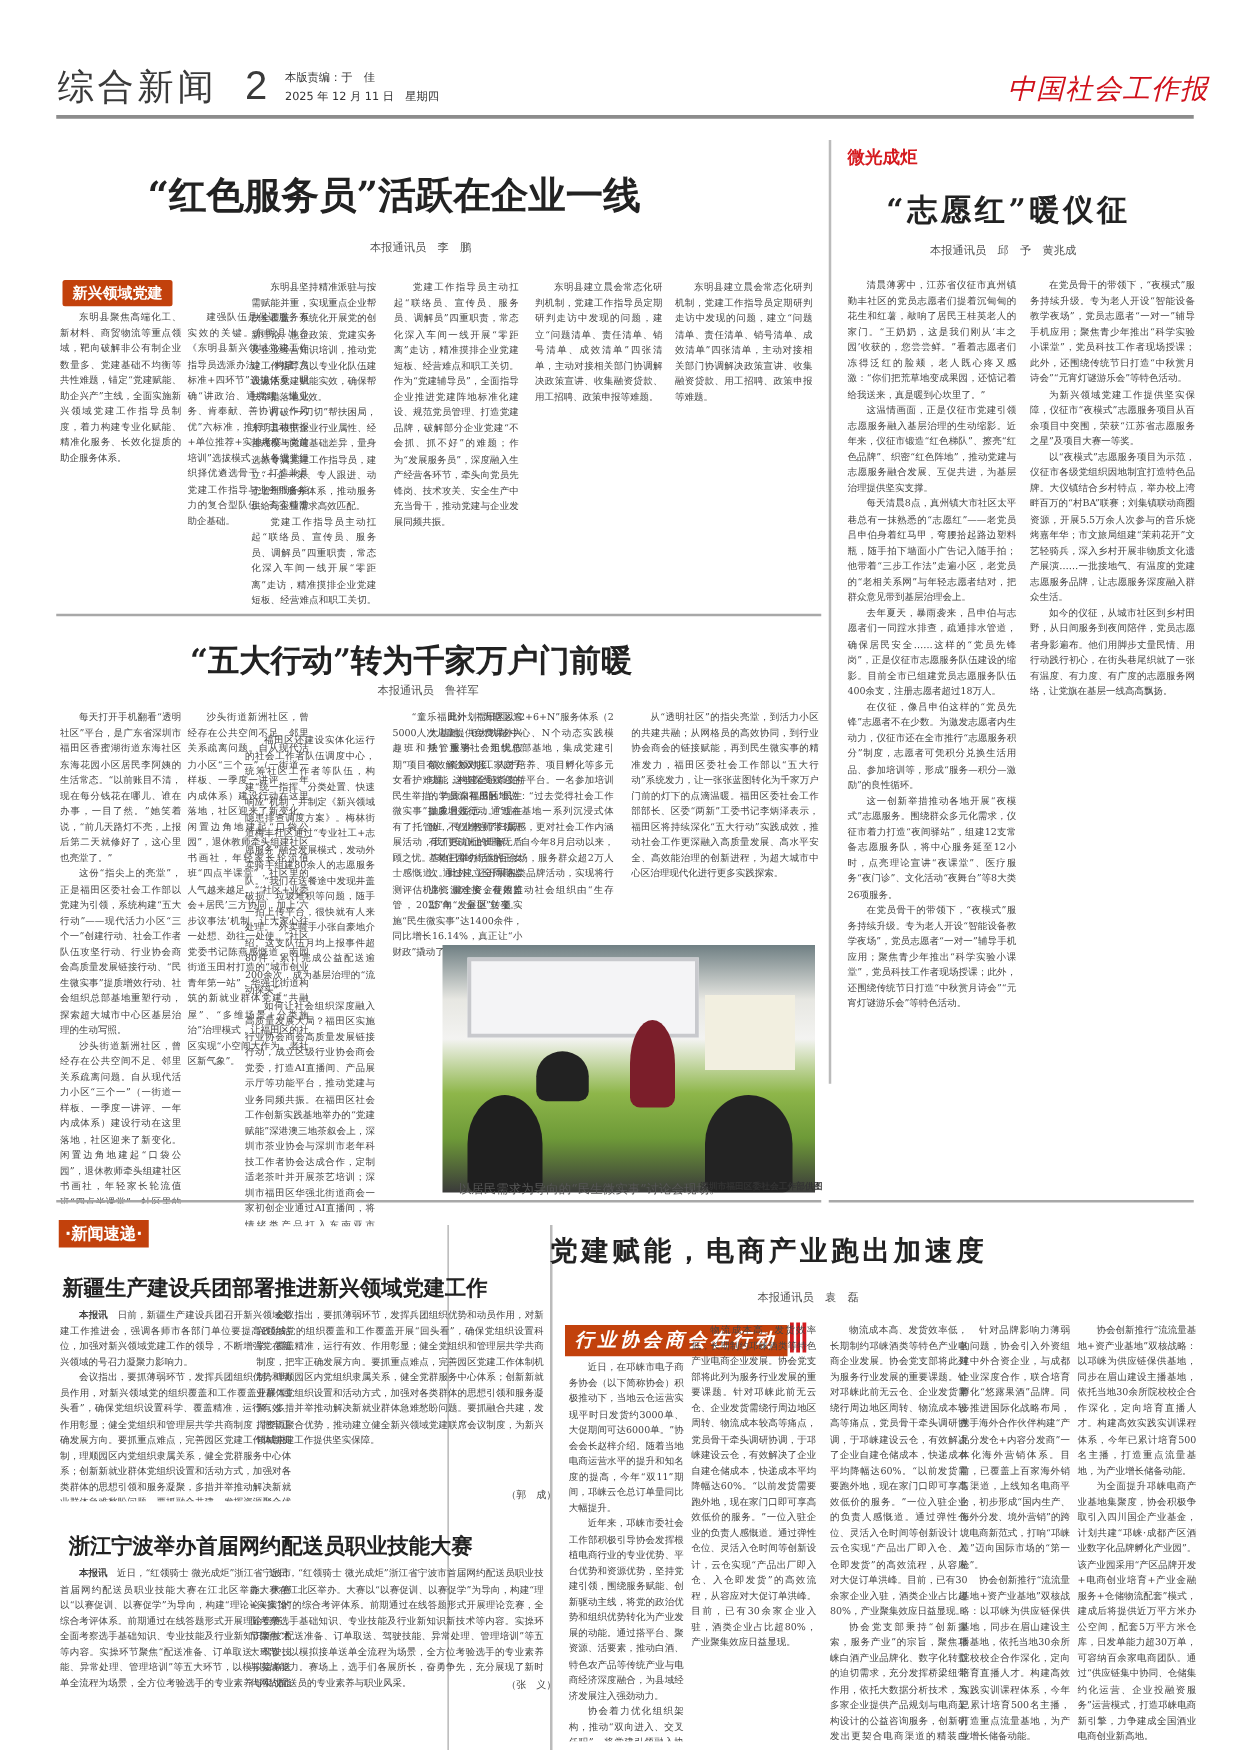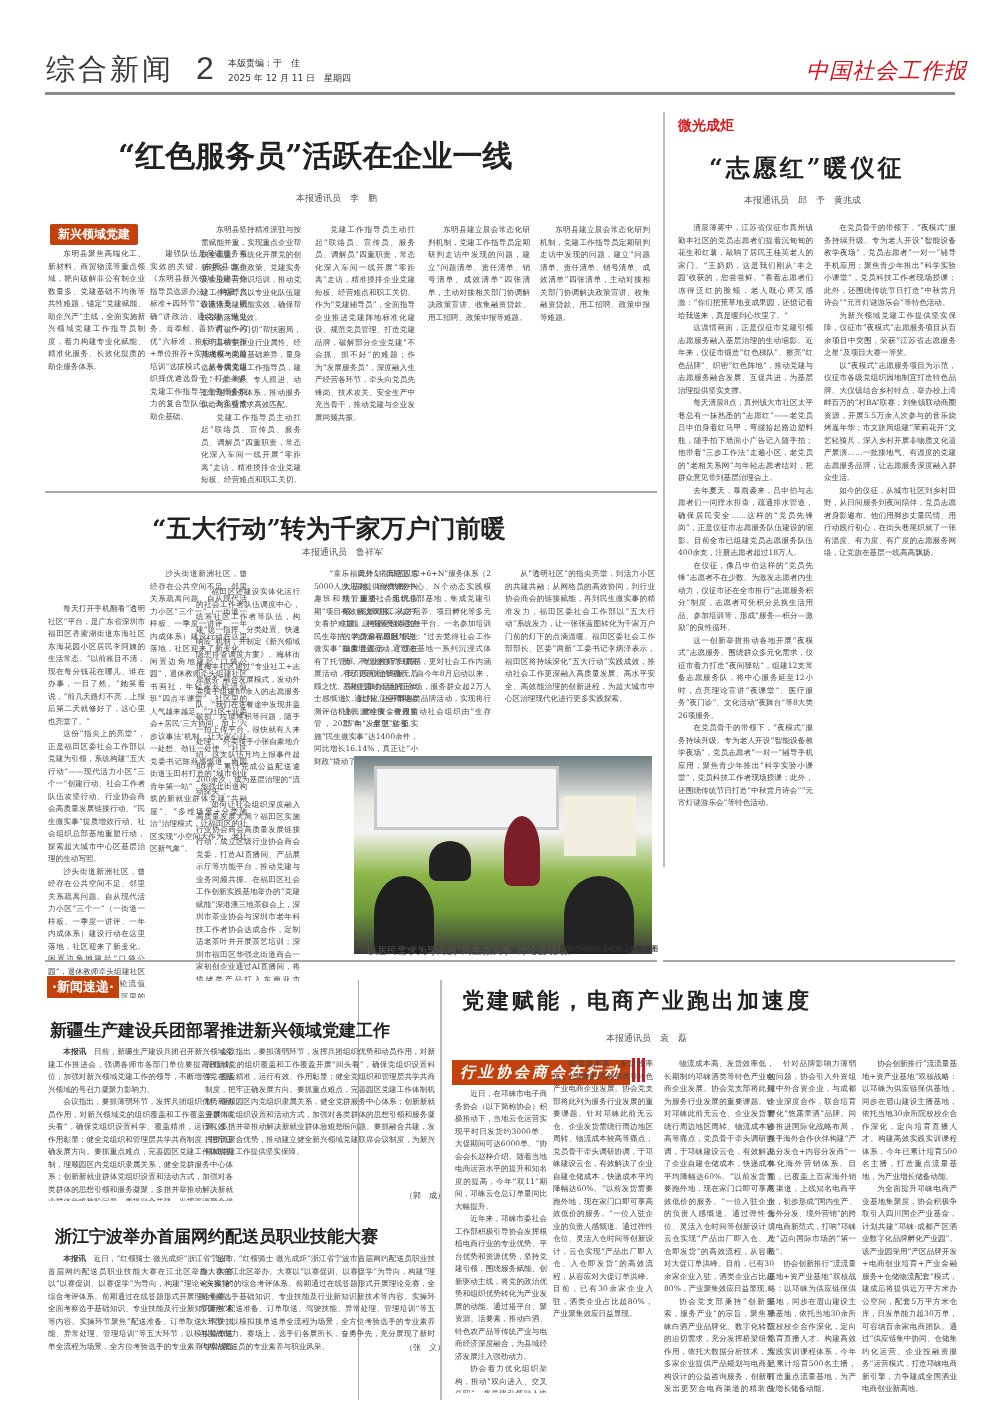--- a/index.html
+++ b/index.html
@@ -59,21 +59,21 @@
   <p>东明县建立晨会常态化研判机制，党建工作指导员定期研判走访中发现的问题，建立“问题清单、责任清单、销号清单、成效清单”四张清单，主动对接相关部门协调解决政策宣讲、收集融资贷款、用工招聘、政策申报等难题。</p>
 </div>
 <div class="abs col" style="left:540px; top:224px; width:110px; height:262px;">
   <p>东明县建立晨会常态化研判机制，党建工作指导员定期研判走访中发现的问题，建立“问题清单、责任清单、销号清单、成效清单”四张清单，主动对接相关部门协调解决政策宣讲、收集融资贷款、用工招聘、政策申报等难题。</p>
 </div>
 <div class="abs hrule" style="left:45px; top:491px; width:612px;"></div>
 
 <div class="abs headline" style="left:152px; top:512px; font-size:25px;">“五大行动”转为千家万户门前暖</div>
 <div class="abs byline" style="left:302px; top:546px;">本报通讯员　鲁祥军</div>
 
-<div class="abs col" style="left:48px; top:568px; width:97px; height:395px;margin-top:35px;">
+<div class="abs col" style="left:48px; top:568px; width:97px; height:395px;">
   <p>每天打开手机翻看“透明社区”平台，是广东省深圳市福田区香蜜湖街道东海社区东海花园小区居民李阿姨的生活常态。“以前账目不清，现在每分钱花在哪儿、谁在办事，一目了然。”她笑着说，“前几天路灯不亮，上报后第二天就修好了，这心里也亮堂了。”</p>
   <p>这份“指尖上的亮堂”，正是福田区委社会工作部以党建为引领，系统构建“五大行动”——现代活力小区“三个一”创建行动、社会工作者队伍攻坚行动、行业协会商会高质量发展链接行动、“民生微实事”提质增效行动、社会组织总部基地重塑行动，探索超大城市中心区基层治理的生动写照。</p>
   <p>沙头街道新洲社区，曾经存在公共空间不足、邻里关系疏离问题。自从现代活力小区“三个一”（一街道一样板、一季度一讲评、一年内成体系）建设行动在这里落地，社区迎来了新变化。闲置边角地建起“口袋公园”，退休教师牵头组建社区书画社，年轻家长轮流值班“四点半课堂”，社区里的人气越来越足。“‘社区+业委会+居民’三方协同，加上‘六步议事法’机制，让大家心往一处想、劲往一处使。”社区党委书记陈燕感慨道。南园街道玉田村打造的“城市创业青年第一站”，华强北街道构筑的新就业群体党建“共融屋”、“多维场景+分类施治”治理模式，让福田区的社区实现“小空间大作为、老社区新气象”。</p>
 </div>
 <div class="abs col" style="left:150px; top:568px; width:97px; height:395px;">
   <p>沙头街道新洲社区，曾经存在公共空间不足、邻里关系疏离问题。自从现代活力小区“三个一”（一街道一样板、一季度一讲评、一年内成体系）建设行动在这里落地，社区迎来了新变化。闲置边角地建起“口袋公园”，退休教师牵头组建社区书画社，年轻家长轮流值班“四点半课堂”，社区里的人气越来越足。“‘社区+业委会+居民’三方协同，加上‘六步议事法’机制，让大家心往一处想、劲往一处使。”社区党委书记陈燕感慨道。南园街道玉田村打造的“城市创业青年第一站”，华强北街道构筑的新就业群体党建“共融屋”、“多维场景+分类施治”治理模式，让福田区的社区实现“小空间大作为、老社区新气象”。</p>
 </div>
 <div class="abs col" style="left:196px; top:568px; width:104px; height:395px;margin-top:18px;">
   <p>福田区还建设实体化运行的社会工作者队伍调度中心，统筹社区工作者等队伍，构建“统一指挥、分类处置、快速响应”机制，并制定《新兴领域隐患排查调度方案》。梅林街道梅丰社区通过“专业社工+志愿服务”融合发展模式，发动外卖骑手组建80余人的志愿服务队。“我们在送餐途中发现井盖破损、垃圾堆积等问题，随手一拍上传平台，很快就有人来处理。”外卖骑手小张自豪地介绍。这支队伍月均上报事件超80件，累计完成公益配送逾200余次，成为基层治理的“流动探头”。</p>
   <p>如何让社会组织深度融入高质量发展大局？福田区实施行业协会商会高质量发展链接行动，成立区级行业协会商会党委，打造AI直播间、产品展示厅等功能平台，推动党建与业务同频共振。在福田区社会工作创新实践基地举办的“党建赋能”深港澳三地茶叙会上，深圳市茶业协会与深圳市老年科技工作者协会达成合作，定制适老茶叶并开展茶艺培训；深圳市福田区华强北街道商会一家初创企业通过AI直播间，将情绪类产品打入东南亚市场。“没想到党建活动还能帮我们拉订单。”企业负责人惊喜地说道。目前，福田区共举办行业协会商会供需对接活动20余场，促成实质性合作10余项，成为助力企业“走出去”的“红色桥梁”和“发展红娘”。</p>
@@ -140,21 +140,21 @@
 <div class="abs headline" style="left:55px; top:1225px; font-size:17px;">浙江宁波举办首届网约配送员职业技能大赛</div>
 <div class="abs col" style="left:48px; top:1253px; width:185px; height:100px;">
   <p><b style="font-family:'DejaVu Sans',sans-serif;">本报讯</b>　<span>近日，“红领骑士 微光成炬”浙江省宁波市首届网约配送员职业技能大赛在江北区举办。大赛以“以赛促训、以赛促学”为导向，构建“理论+实操”的综合考评体系。前期通过在线答题形式开展理论竞赛，全面考察选手基础知识、专业技能及行业新知识新技术等内容。实操环节聚焦“配送准备、订单取送、驾驶技能、异常处理、管理培训”等五大环节，以模拟接单送单全流程为场景，全方位考验选手的专业素养与实战能力。赛场上，选手们各展所长，奋勇争先，充分展现了新时代网约配送员的专业素养与职业风采。</span></p>
 </div>
 <div class="abs col" style="left:200px; top:1253px; width:235px; height:100px;">
   <p>近日，“红领骑士 微光成炬”浙江省宁波市首届网约配送员职业技能大赛在江北区举办。大赛以“以赛促训、以赛促学”为导向，构建“理论+实操”的综合考评体系。前期通过在线答题形式开展理论竞赛，全面考察选手基础知识、专业技能及行业新知识新技术等内容。实操环节聚焦“配送准备、订单取送、驾驶技能、异常处理、管理培训”等五大环节，以模拟接单送单全流程为场景，全方位考验选手的专业素养与实战能力。赛场上，选手们各展所长，奋勇争先，充分展现了新时代网约配送员的专业素养与职业风采。</p>
 
 </div>
 <div class="abs" style="left:405px; top:1342px; font-size:8px; color:#444;">（张　义）</div>
 
-<div class="abs headline" style="left:462px; top:986px; font-size:22px; letter-spacing:3px;">党建赋能，电商产业跑出加速度</div>
+<div class="abs headline" style="left:440px; top:986px; font-size:22px; letter-spacing:3px;">党建赋能，电商产业跑出加速度</div>
 <div class="abs byline" style="left:606px; top:1032px;">本报通讯员　袁　磊</div>
 
 <div class="abs" style="left:452px; top:1058px; display:flex; align-items:center;">
   <div class="tag-red" style="font-size:15px; letter-spacing:3px; padding:3px 8px; font-style:italic;">行业协会商会在行动</div>
   <div class="stripes"><span></span><span></span><span></span></div>
 </div>
 
 <div class="abs col" style="left:455px; top:1088px; width:92px; height:305px;">
   <p>近日，在邛崃市电子商务协会（以下简称协会）积极推动下，当地云仓运营实现平时日发货约3000单、大促期间可达6000单。”协会会长赵梓介绍。随着当地电商运营水平的提升和知名度的提高，今年“双11”期间，邛崃云仓总订单量同比大幅提升。</p>
   <p>近年来，邛崃市委社会工作部积极引导协会发挥根植电商行业的专业优势、平台优势和资源优势，坚持党建引领，围绕服务赋能、创新驱动主线，将党的政治优势和组织优势转化为产业发展的动能。通过搭平台、聚资源、活要素，推动白酒、特色农产品等传统产业与电商经济深度融合，为县域经济发展注入强劲动力。</p>

